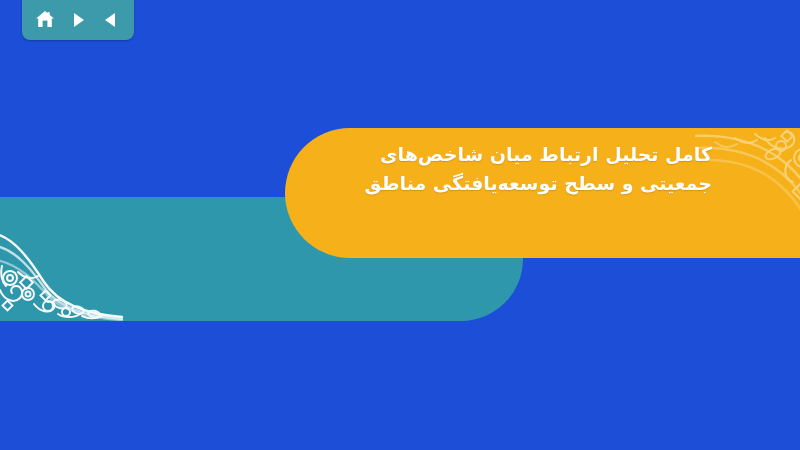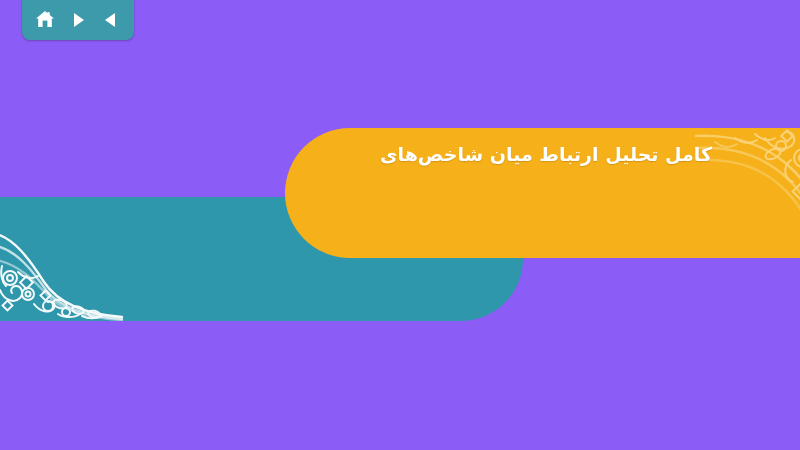--- a/index.html
+++ b/index.html
@@ -6,21 +6,21 @@
   html, body {
     margin: 0;
     padding: 0;
     background: #ffffff;
   }
   #slide {
     position: relative;
     width: 800px;
     height: 450px;
     overflow: hidden;
-    background: #8b5cf6;
+    background: #1d4ed8;
     font-family: "DejaVu Sans", "Liberation Sans", sans-serif;
   }
 
   
   #navbar {
     position: absolute;
     left: 22px;
     top: -14px;
     width: 112px;
     height: 54px;
@@ -205,15 +205,16 @@
           <path d="M60,6 C66,12 74,14 80,10"></path>
           <path d="M40,10 C48,16 56,16 62,12"></path>
           <path d="M20,14 C28,20 36,20 42,16" stroke-opacity="0.7"></path>
         </g>
       </svg>
     </span>
   </div>
 
   <div id="title-block">
     <span class="tline">کامل تحلیل ارتباط میان شاخص‌های</span>
+    <span class="tline">جمعیتی و سطح توسعه‌یافتگی مناطق</span>
   </div>
 
 </div>
 
 </body></html>

